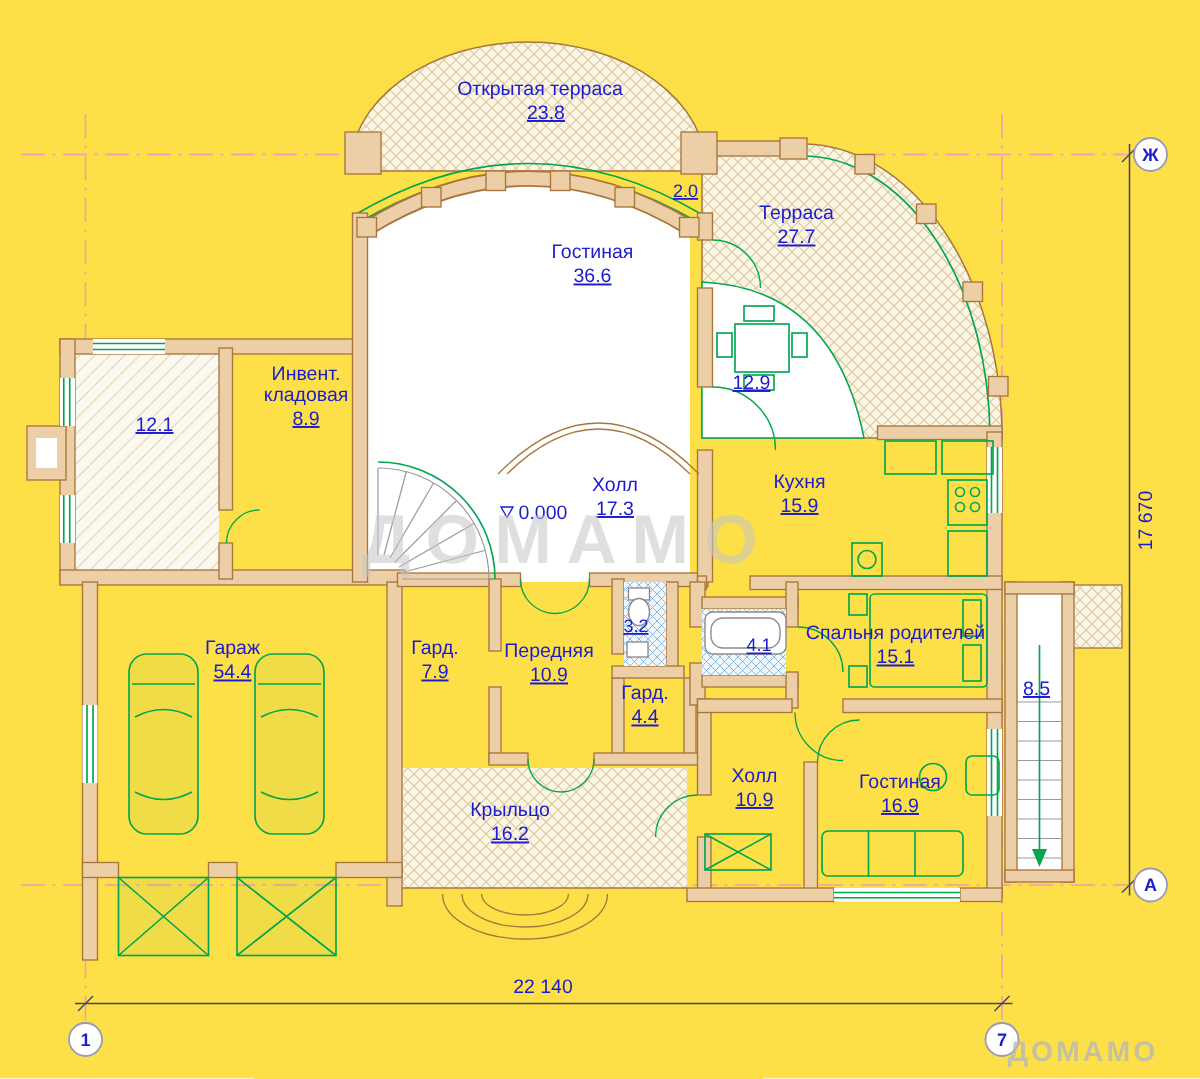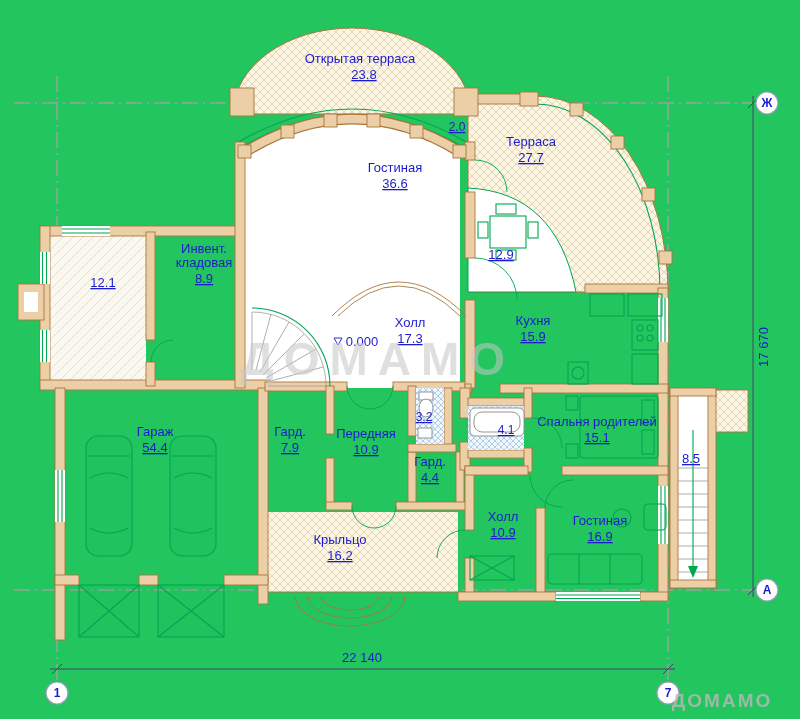--- a/index.html
+++ b/index.html
@@ -1,16 +1,16 @@
 <!DOCTYPE html>
 <html><head>
 <meta charset="utf-8">
 <style>
   html,body{margin:0;padding:0;background:#fff;}
-  .stage{width:800px;height:719px;position:relative;background:#22c55e;font-family:"Liberation Sans",sans-serif;}
+  .stage{width:800px;height:719px;position:relative;background:#fde047;font-family:"Liberation Sans",sans-serif;}
   .wall{fill:#eccfa6;stroke:#a8763d;stroke-width:0.9;}
   .pillar{fill:#eccfa6;stroke:#a8763d;stroke-width:0.9;}
   .white{fill:#ffffff;stroke:none;}
   .thin-brown{stroke:#a8763d;fill:none;stroke-width:0.9;}
   .room-label{fill:#1c1ccf;font-size:13px;text-anchor:middle;}
   .area{text-decoration:underline;}
   .small-label{font-size:12px;}
   .green{stroke:#00a651;fill:none;stroke-width:1.1;}
   .greenfill{stroke:#00a651;fill:rgba(0,166,81,0.05);stroke-width:1.1;}
   .gray{stroke:#9a9a9a;fill:none;stroke-width:0.8;}

